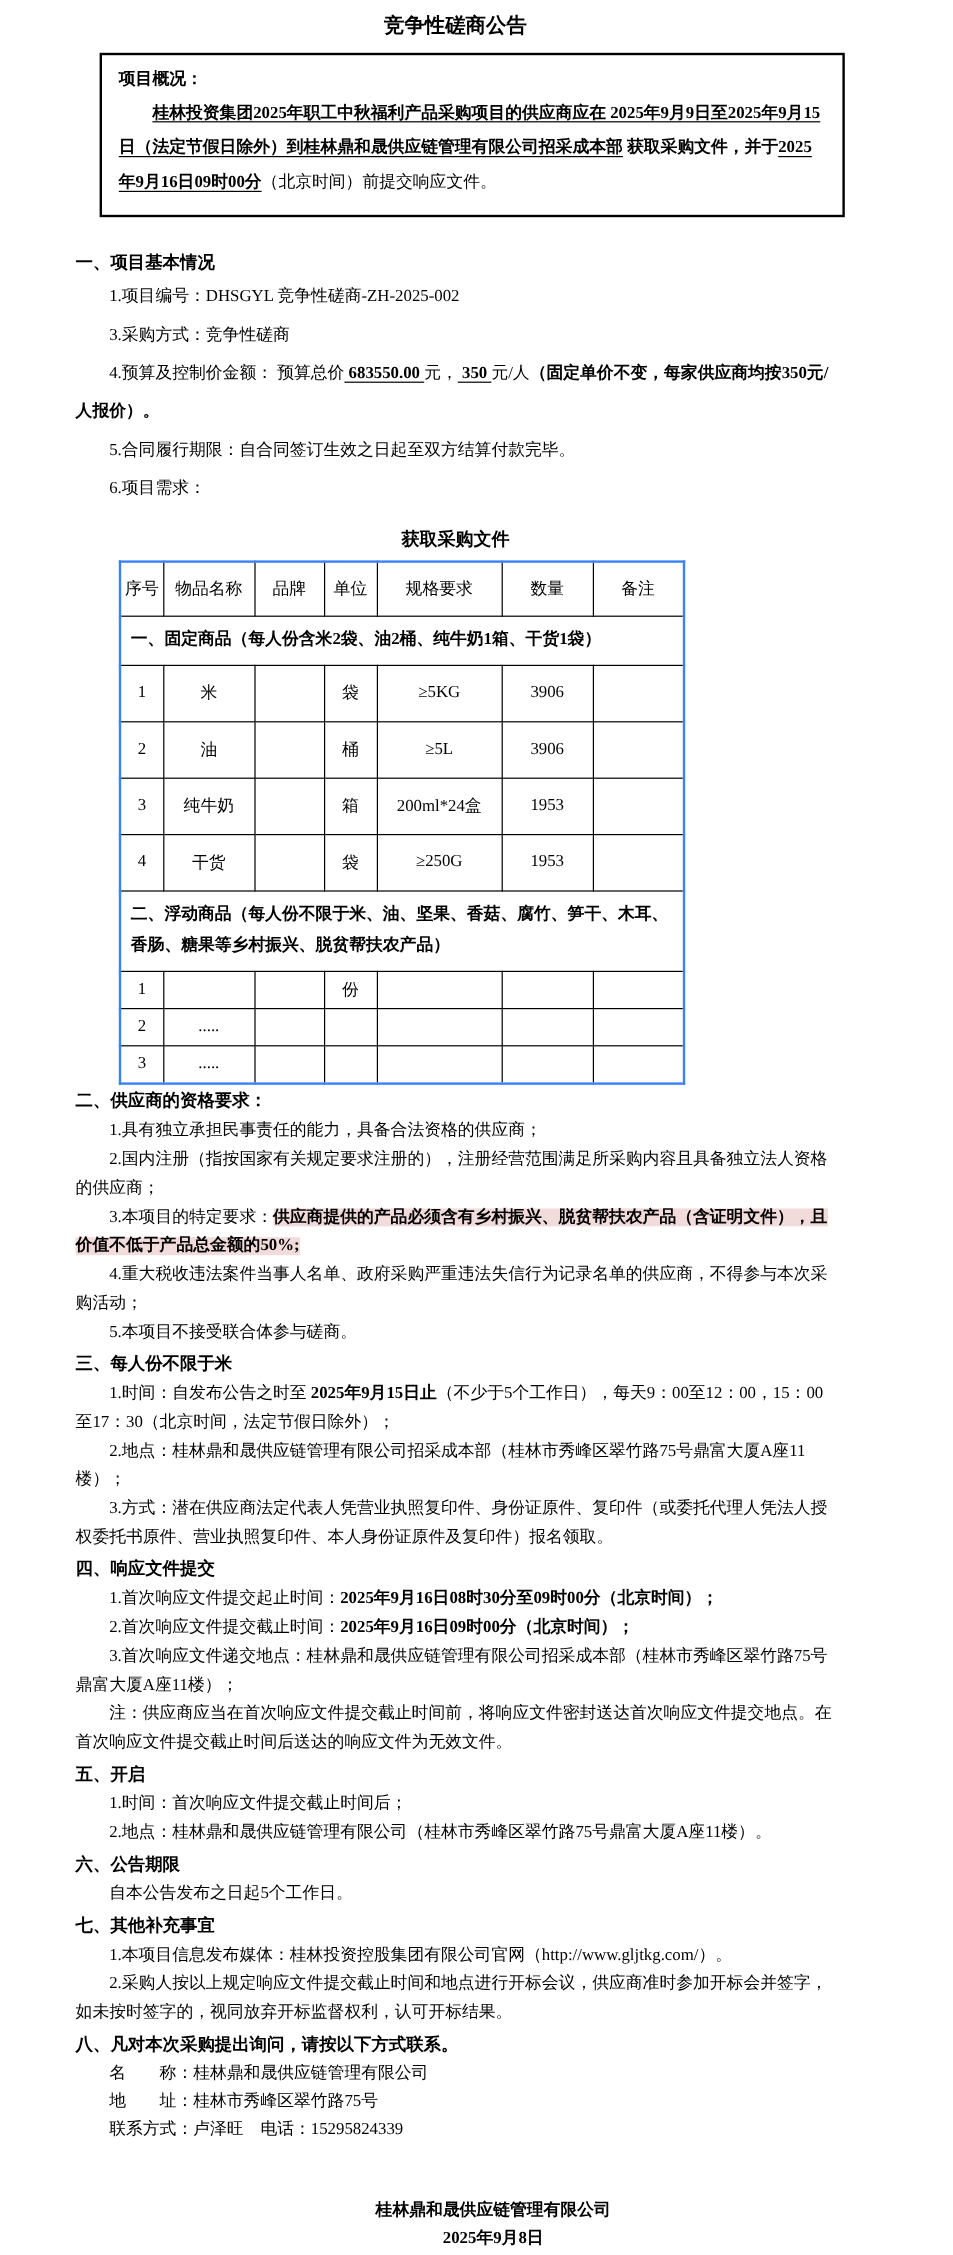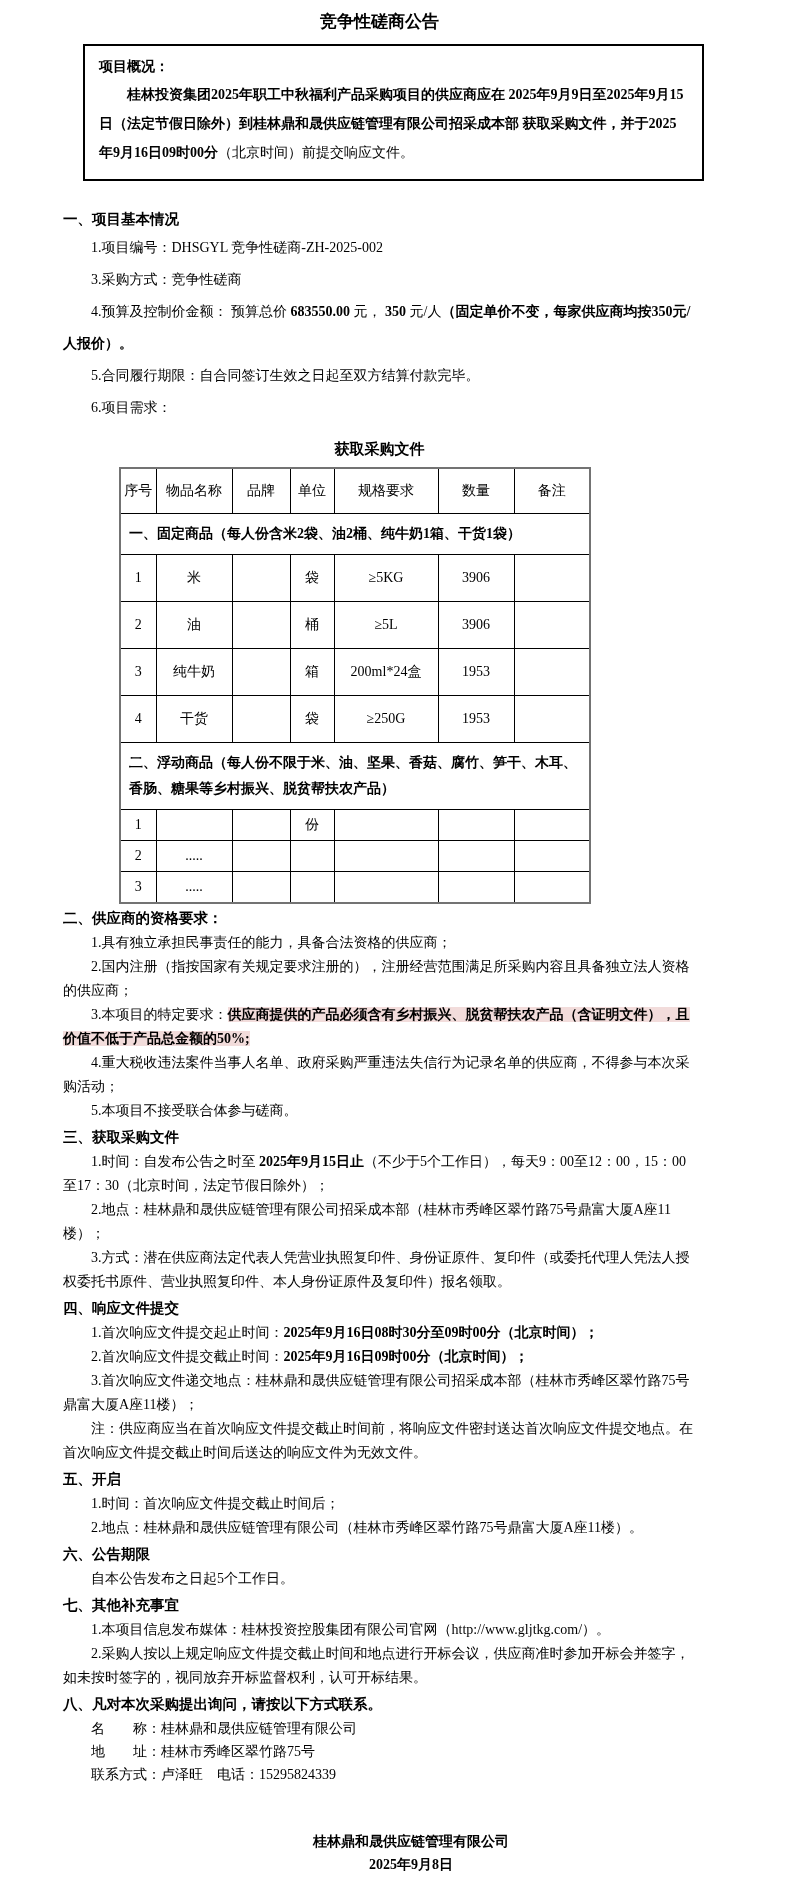--- a/index.html
+++ b/index.html
@@ -7,31 +7,31 @@
     width:794px; height:1879px; box-sizing:border-box;
     padding:8px 98px 0 63px; position:relative; overflow:hidden;
     font-family:"Liberation Serif","DejaVu Serif",serif;
     font-size:14px; color:#000; background:#fff;
   }
   .doc-title { text-align:center; font-weight:bold; font-size:17px; line-height:24px; margin:2px 0 10px 0; }
 
   .overview-box { border:2px solid #000; margin:10px -8px 0 20px; padding:8px 14px 12px 14px; }
   .overview-box .ov-label { font-weight:bold; line-height:26px; }
   .overview-box p { margin:0; text-indent:2em; line-height:29px; font-weight:bold; }
-  .u { text-underline-offset:3px;text-align:center; }
+  .u { text-decoration:underline; text-underline-offset:3px;text-align:center; }
   .nb { font-weight:normal;text-align:center; }
   .b { font-weight:bold; }
 
   .sec-h { font-weight:bold; font-size:14.5px; line-height:25px; margin:2px 0 0 0; }
   .s1-gap { margin-top:26px; }
   p.item { margin:0; text-indent:2em; line-height:24px; }
   .s1 p.item { line-height:32px; }
 
   .tbl-title { text-align:center; font-weight:bold; font-size:15px; margin:16px 0 8px 0; }
-  table.goods { border-collapse:collapse; table-layout:fixed; width:470px; margin-left:56px; border:2px solid #737373; }
+  table.goods { border-collapse:collapse; table-layout:fixed; width:470px; margin-left:36px; border:2px solid #3b82f6; }
   table.goods th, table.goods td { border:1px solid #000; text-align:center; padding:0; font-weight:normal; font-size:14px; overflow:hidden; }
   table.goods thead th { height:44px; }
   tr.group td { text-align:left; font-weight:bold; padding:7px 8px; line-height:26px; }
   tr.row-a td { height:46px; }
   tr.row-b td { height:30px; }
 
   .hl { background:#f2dcdb; font-weight:bold; }
 
   .contact p.item { line-height:23px; }
 
@@ -157,21 +157,21 @@
   <div>
     <div class="sec-h">二、供应商的资格要求：</div>
     <p class="item">1.具有独立承担民事责任的能力，具备合法资格的供应商；</p>
     <p class="item">2.国内注册（指按国家有关规定要求注册的），注册经营范围满足所采购内容且具备独立法人资格的供应商；</p>
     <p class="item"><span>3.本项目的特定要求：</span><span class="hl">供应商提供的产品必须含有乡村振兴、脱贫帮扶农产品（含证明文件），且价值不低于产品总金额的50%;</span></p>
     <p class="item">4.重大税收违法案件当事人名单、政府采购严重违法失信行为记录名单的供应商，不得参与本次采购活动；</p>
     <p class="item">5.本项目不接受联合体参与磋商。</p>
   </div>
 
   <div>
-    <div class="sec-h">三、获取采购文件</div>
+    <div class="sec-h">三、每人份不限于米</div>
     <p class="item"><span>1.时间：自发布公告之时至 </span><span class="b">2025年9月15日止</span><span>（不少于5个工作日），每天9：00至12：00，15：00至17：30（北京时间，法定节假日除外）；</span></p>
     <p class="item">2.地点：桂林鼎和晟供应链管理有限公司招采成本部（桂林市秀峰区翠竹路75号鼎富大厦A座11楼）；</p>
     <p class="item">3.方式：潜在供应商法定代表人凭营业执照复印件、身份证原件、复印件（或委托代理人凭法人授权委托书原件、营业执照复印件、本人身份证原件及复印件）报名领取。</p>
   </div>
 
   <div>
     <div class="sec-h">四、响应文件提交</div>
     <p class="item"><span>1.首次响应文件提交起止时间：</span><span class="b">2025年9月16日08时30分至09时00分（北京时间）；</span></p>
     <p class="item"><span>2.首次响应文件提交截止时间：</span><span class="b">2025年9月16日09时00分（北京时间）；</span></p>
     <p class="item">3.首次响应文件递交地点：桂林鼎和晟供应链管理有限公司招采成本部（桂林市秀峰区翠竹路75号鼎富大厦A座11楼）；</p>

